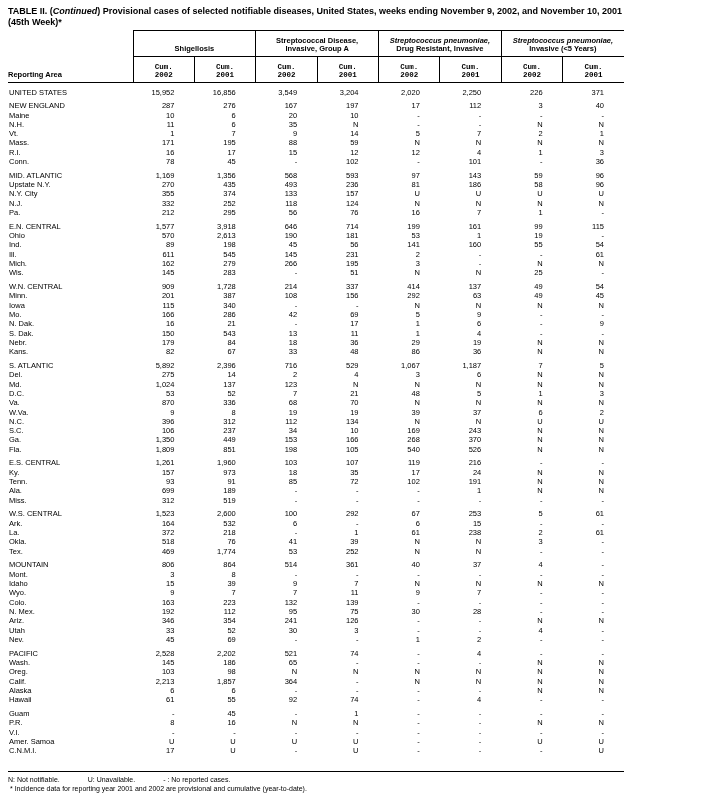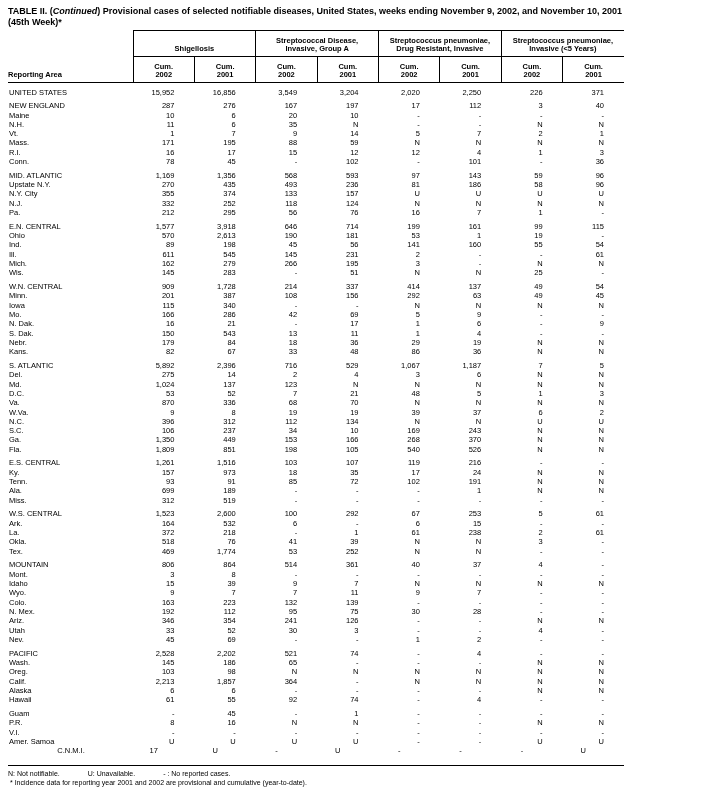--- a/index.html
+++ b/index.html
@@ -34,38 +34,39 @@
   }
   .group-cell {
     border-top:1px solid #000;
     border-left:1px solid #000;
     border-bottom:1px solid #000;
     text-align:center; vertical-align:bottom;
     height:21px;
     padding:2px 1px 2px 1px;
   }
   .g-line { display:block; line-height:8.6px; }
-  .g-italic { }
+  .g-italic { font-style:italic; }
   .sub-cell {
     border-left:1px solid #000;
     border-bottom:1.5px solid #000;
     text-align:center; vertical-align:bottom;
     height:21px;
     padding:2px 0 2px 0;
+    font-family:Liberation Mono, monospace;
   }
   .s-line { display:block; line-height:8.6px; }
 
   tbody td {
     font-size:7.5px; line-height:9.3px;
     padding:0; white-space:nowrap;
   }
   tbody td.area { text-align:left; padding-left:1px; }
   tbody td.val  { text-align:right; padding-right:20px; }
   tr.section-start td { padding-top:4.5px; }
-  tbody tr:last-child td { padding-bottom:10px;text-align:center; }
+  tbody tr:last-child td { padding-bottom:16px; }
 
   .footnotes { margin-top:3px; font-size:7px; line-height:9px; }
   .fn-item { display:inline-block; margin-right:26px; }
   .fn-item:last-child { margin-right:0; }
   .fn-note { padding-left:2px; }
 </style>
 </head>
 <body>
 
 <div class="page">
@@ -546,21 +547,21 @@
           <td class="val">198</td>
           <td class="val">105</td>
           <td class="val">540</td>
           <td class="val">526</td>
           <td class="val">N</td>
           <td class="val">N</td>
         </tr>
         <tr class="section-start">
           <td class="area">E.S. CENTRAL</td>
           <td class="val">1,261</td>
-          <td class="val">1,516</td>
+          <td class="val">1,960</td>
           <td class="val">103</td>
           <td class="val">107</td>
           <td class="val">119</td>
           <td class="val">216</td>
           <td class="val">-</td>
           <td class="val">-</td>
         </tr>
         <tr>
           <td class="area">Ky.</td>
           <td class="val">157</td>

